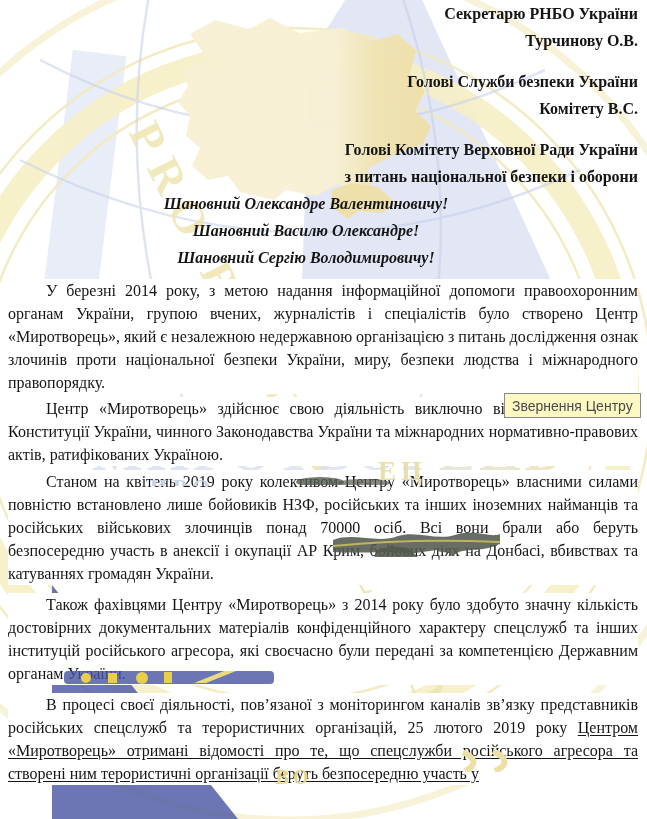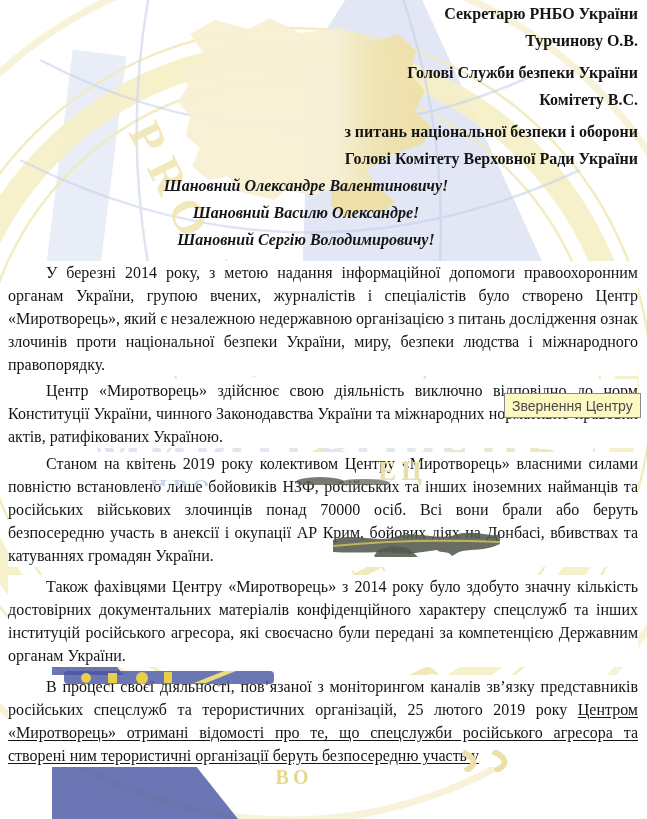--- a/index.html
+++ b/index.html
@@ -3,21 +3,21 @@
 <meta charset="utf-8">
 <style>
   html,body{margin:0;padding:0;background:#ffffff;}
   #page{position:relative;width:647px;height:819px;overflow:hidden;background:#ffffff;
         font-family:"Liberation Serif","DejaVu Serif",serif;color:#151515;}
   
   #watermark{position:absolute;left:0;top:0;z-index:0;}
   
   .content{position:relative;z-index:1;padding:0 9px 0 8px;}
   .recipients{text-align:right;font-weight:bold;font-size:16px;line-height:27px;}
-  .recipient-group + .recipient-group{margin-top:5px;}
+  .recipient-group + .recipient-group{margin-top:14px;}
   .salutations{text-align:center;padding-right:34px;
                font-weight:bold;font-style:italic;font-size:16px;line-height:27px;}
   .body-text{margin-top:8px;}
   .body-text p{margin:0;background:#ffffff;text-align:justify;text-indent:38px;
                font-size:16px;line-height:23px;}
   #p2{margin-top:3px;} #p3{margin-top:4px;} #p4{margin-top:8px;} #p5{margin-top:8px;}
   #p5 u{text-decoration:underline;text-underline-offset:2px;}
   
   .frag{position:absolute;z-index:2;overflow:hidden;pointer-events:none;margin-top:44px;}
   #frag-ec{width:150px;height:28px;}
@@ -88,22 +88,22 @@
     <div class="recipients">
       <div class="recipient-group">
         <div>Секретарю РНБО України</div>
         <div>Турчинову О.В.</div>
       </div>
       <div class="recipient-group">
         <div>Голові Служби безпеки України</div>
         <div>Комітету В.С.</div>
       </div>
       <div class="recipient-group">
+        <div>Голові Комітету Верховної Ради України</div>
         <div>з питань національної безпеки і оборони</div>
-        <div>Голові Комітету Верховної Ради України</div>
       </div>
     </div>
 
     <div class="salutations">
       <div>Шановний Олександре Валентиновичу!</div>
       <div>Шановний Василю Олександре!</div>
       <div>Шановний Сергію Володимировичу!</div>
     </div>
 
     <main class="body-text">

